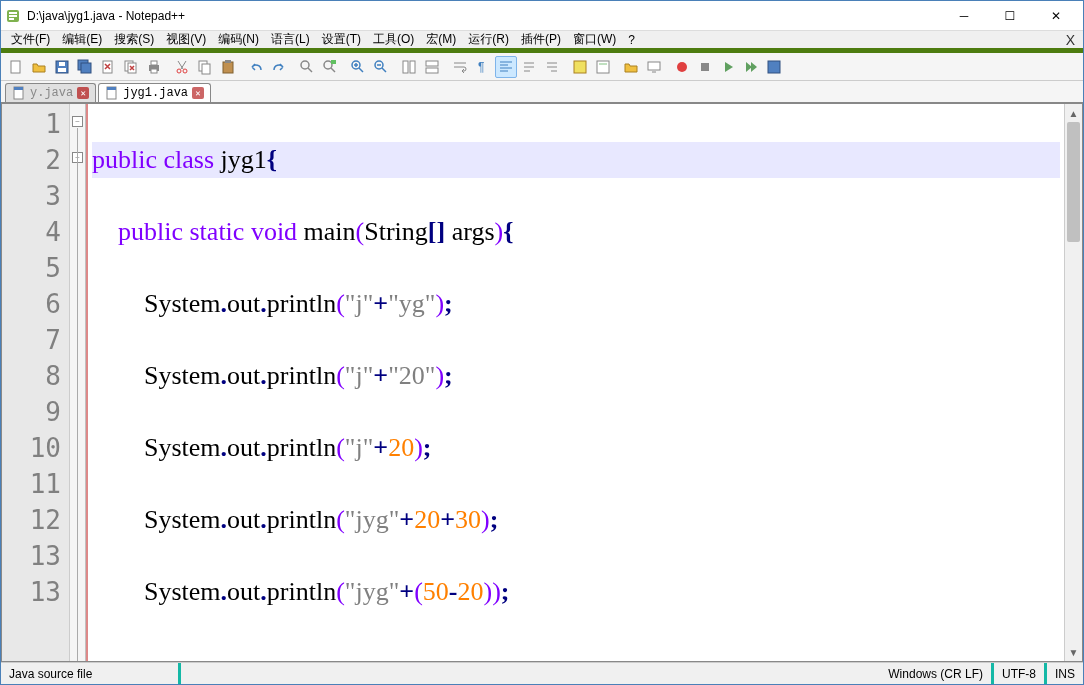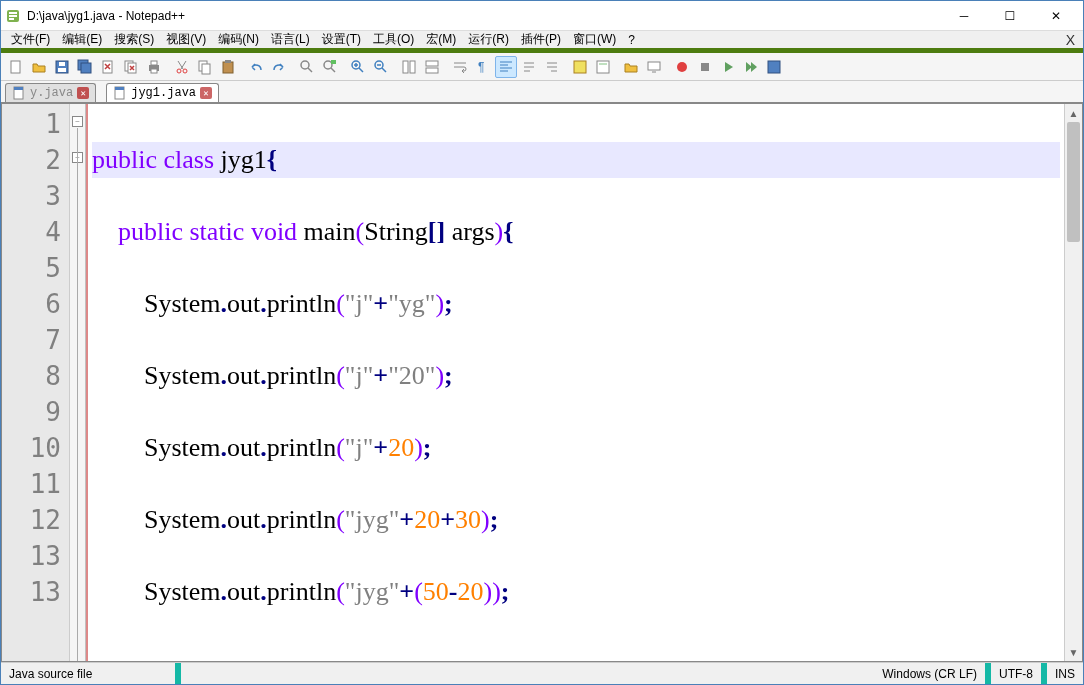--- a/index.html
+++ b/index.html
@@ -10,21 +10,21 @@
 .titlebar .winbtn { width: 46px; height: 30px; display: flex; align-items: center; justify-content: center; font-size: 12px; cursor: pointer; }
 .menubar { height: 22px; display: flex; align-items: center; padding: 0 4px; background: #f0f0f0; border-bottom: 5px solid #4d7c0f; position: relative; text-align: center; }
 .menubar .menu-item { padding: 2px 6px; cursor: pointer; font-size: 12px; }
 .menubar .extra-x { position: absolute; right: 8px; font-size: 14px; color: #333; cursor: pointer; }
 .toolbar { height: 28px; display: flex; align-items: center; padding: 2px 4px; background: #f5f5f5; border-bottom: 1px solid #ccc; gap: 1px; }
 .toolbar .tbtn { width: 22px; height: 22px; display: flex; align-items: center; justify-content: center; cursor: pointer; border: 1px solid transparent; border-radius: 2px; }
 .toolbar .tsep { width: 4px; }
 .tabbar { height: 22px; display: flex; align-items: flex-end; padding: 0 4px; background: #f5f5f5; border-bottom: 1px solid #888; }
 .tab { display: flex; align-items: center; padding: 2px 6px; margin-right: 2px; font-family: "Courier New", monospace; font-size: 12px; border: 1px solid #888; border-bottom: none; border-radius: 3px 3px 0 0; cursor: pointer; }
 .tab.inactive { background: #e0e0e0; color: #888; }
-.tab.active { background: #fff; margin-left: 8px; }
+.tab.active { background: #fff; }
 .tab .tab-icon { width: 14px; height: 14px; margin-right: 4px; }
 .tab .tab-close { width: 12px; height: 12px; margin-left: 4px; background: #cc6666; color: #fff; display: flex; align-items: center; justify-content: center; font-size: 9px; border-radius: 2px; cursor: pointer; }
 .tab .tab-close.saved { background: #c05050; }
 .editor-area { flex: 1; display: flex; border: 1px solid #888; margin: 0; overflow: hidden; position: relative; }
 .gutter { width: 68px; background: #e8e8e8; text-align: right; padding: 2px 8px 2px 2px; font-family: Consolas, monospace; font-size: 26px; color: #808080; line-height: 36px; border-right: 1px solid #ccc; }
 .foldcol { width: 16px; background: #f5f5f5; border-right: 1px solid #c0c0c0; position: relative; }
 .foldmark { position: absolute; left: 2px; width: 11px; height: 11px; border: 1px solid #888; background: #fff; display: flex; align-items: center; justify-content: center; font-size: 8px; color: #888; cursor: pointer; }
 .foldline { position: absolute; left: 7px; width: 1px; background: #aaa; }
 .margline { width: 2px; background: #d88; }
 .code { flex: 1; font-family: Liberation Serif, serif; font-size: 26px; line-height: 36px; padding: 2px 4px; white-space: pre; color: #000; position: relative; overflow: hidden; }
@@ -35,21 +35,21 @@
 .paren { color: #8000ff; }
 .str { color: #808080; }
 .num { color: #ff8000; }
 .op { color: #000080; font-weight: bold; }
 .cmt { color: #008000; }
 .scrollbar-v { width: 18px; background: #f0f0f0; display: flex; flex-direction: column; border-left: 1px solid #ccc; }
 .scrollbar-v .arrow { height: 18px; display: flex; align-items: center; justify-content: center; cursor: pointer; font-size: 10px; color: #666; }
 .scrollbar-v .track { flex: 1; position: relative; }
 .scrollbar-v .thumb { position: absolute; left: 2px; right: 2px; top: 0; height: 120px; background: #c0c0c0; border-radius: 2px; cursor: pointer; }
 .statusbar { height: 22px; background: #f0f0f0; border-top: 1px solid #ccc; display: flex; align-items: center; font-size: 12px; }
-.statusbar .cell { padding: 0 8px; border-right: 6px solid #14b8a6; height: 100%; display: flex; align-items: center; }
+.statusbar .cell { padding: 0 8px; border-right: 3px solid #14b8a6; height: 100%; display: flex; align-items: center; }
 .statusbar .spacer { flex: 1; }
 </style>
 </head>
 <body>
 
 <div class="titlebar">
   <span class="icon">
     <svg width="16" height="16">
         <rect x="2" y="2" width="12" height="12" fill="#7fb24f" rx="2"></rect>
         <rect x="4" y="4" width="8" height="2" fill="#fff"></rect>

